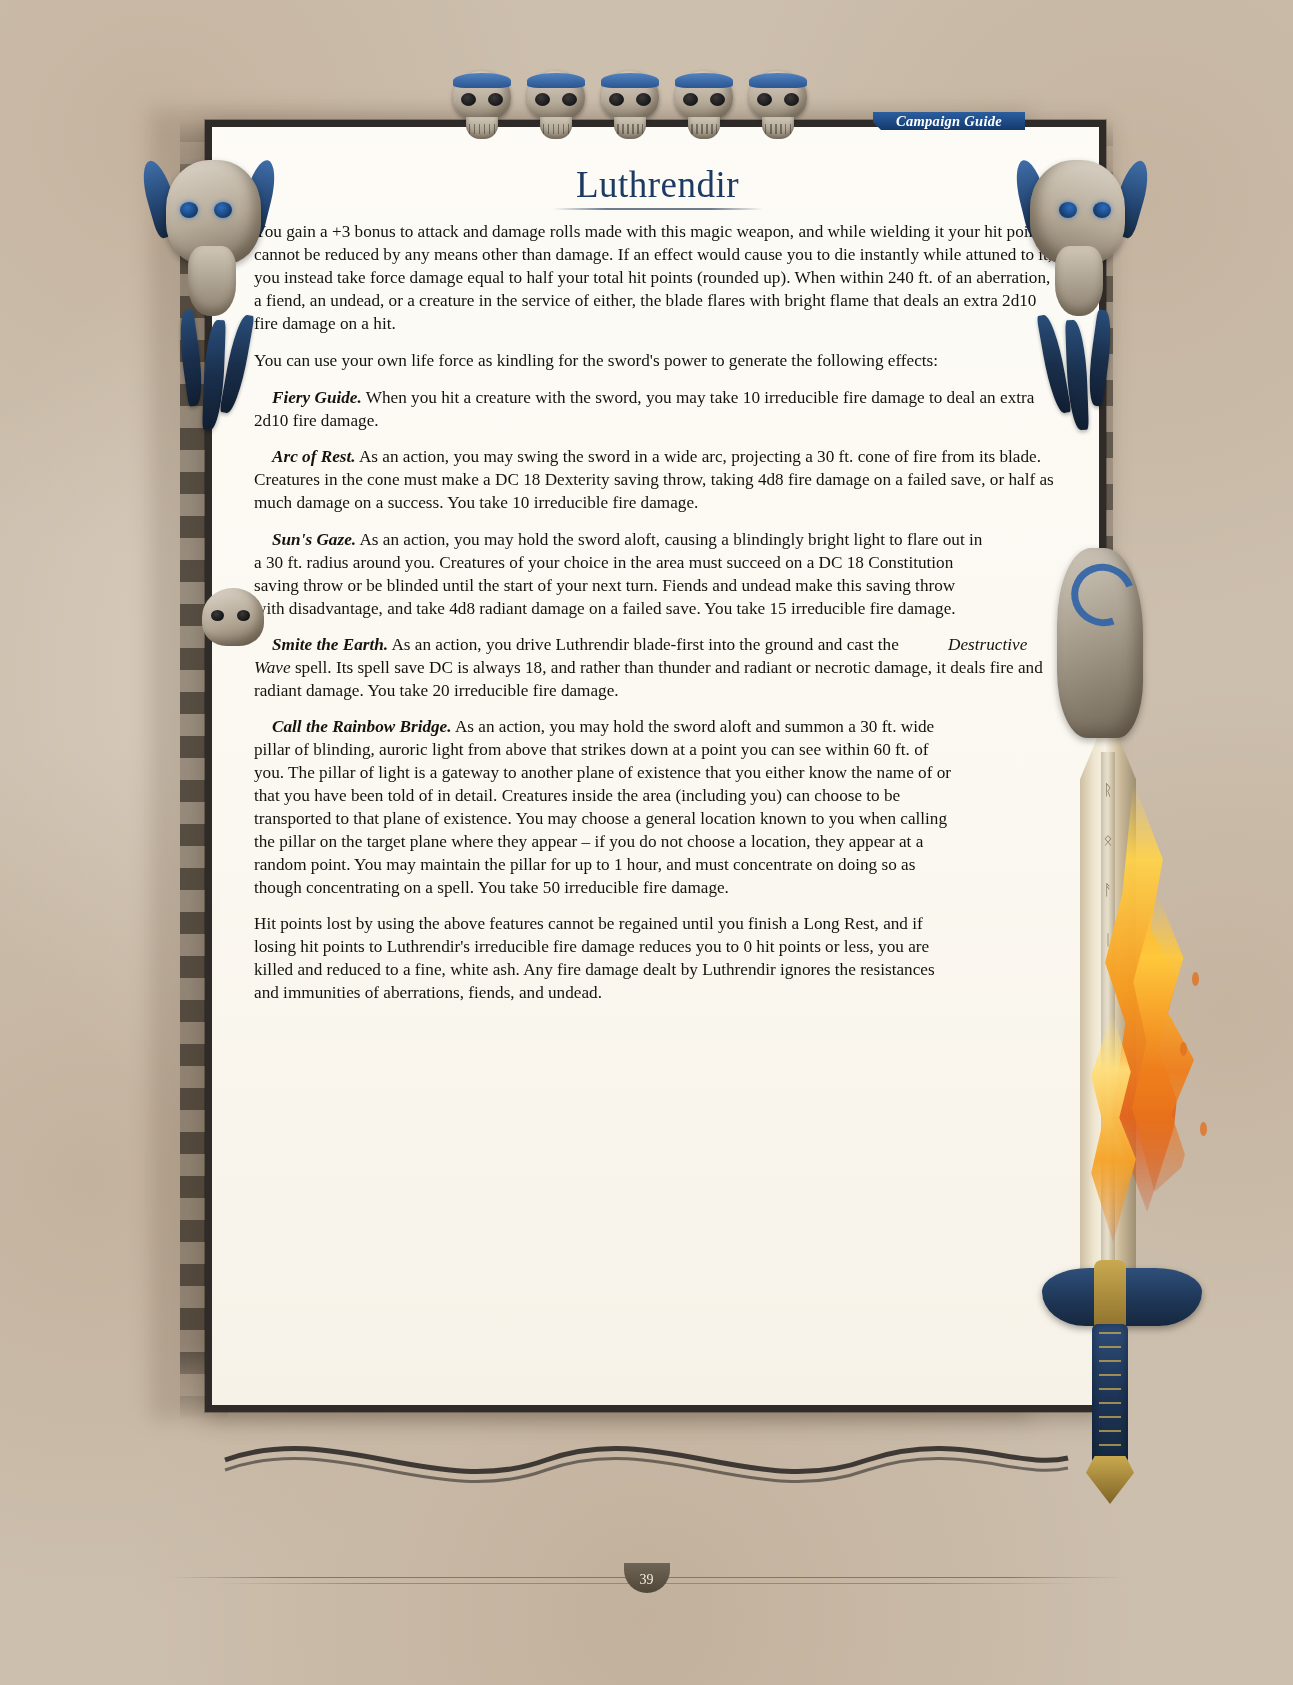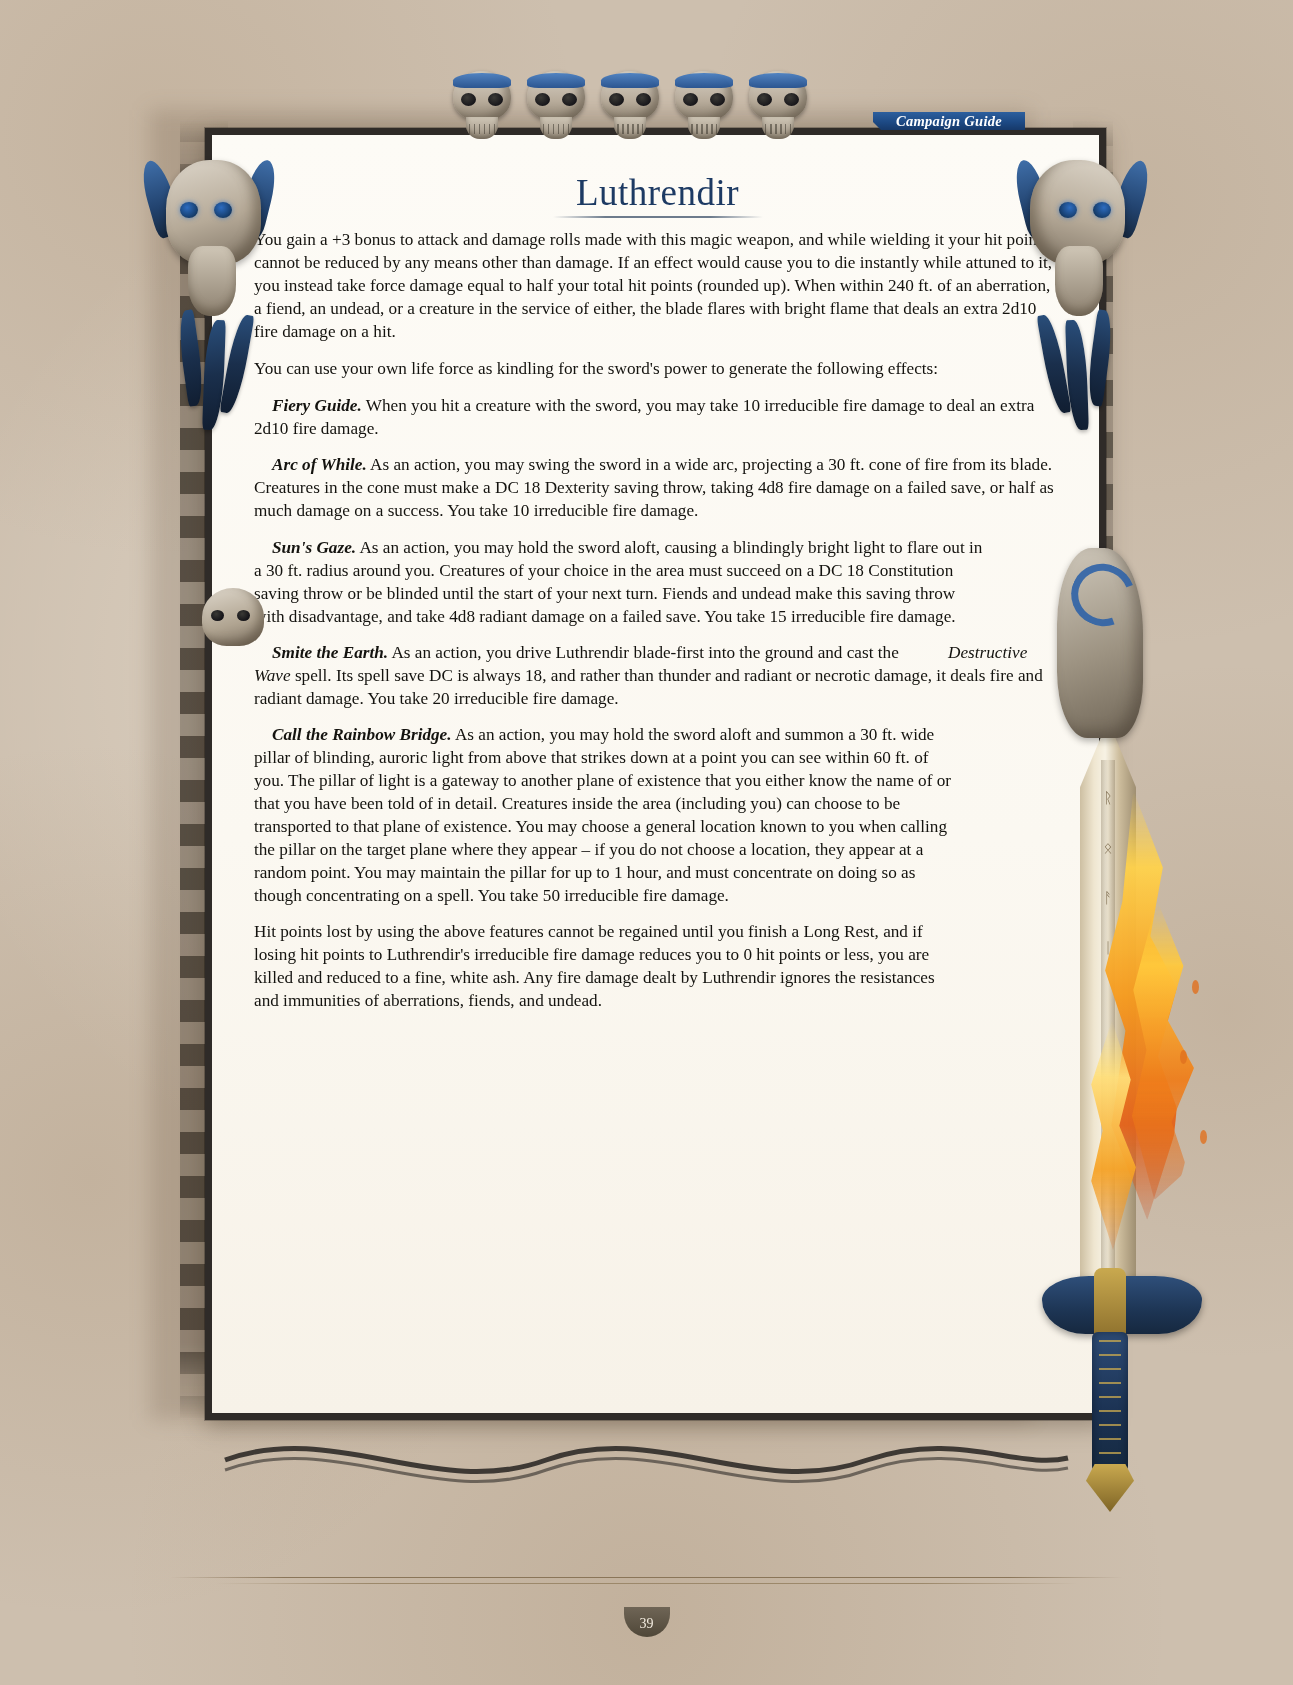--- a/index.html
+++ b/index.html
@@ -42,21 +42,21 @@
     left: 150px;
     top: 110px;
     width: 880px;
     height: 1310px;
     background: rgba(90,70,50,0.20);
     filter: blur(10px);
   }
   .card {
     position: absolute;
     left: 205px;
-    top: 128px;
+    top: 120px;
     width: 901px;
     height: 1292px;
     background: linear-gradient(180deg, #fdfbf6 0%, #fbf8f1 55%, #f7f2e8 100%);
     border: 7px solid #2f2b28;
     box-sizing: border-box;
     box-shadow: 0 0 0 1px rgba(0,0,0,0.25), 0 6px 22px rgba(60,45,30,0.35);
   }
   .card-inner {
     position: absolute;
     inset: 0;
@@ -156,21 +156,20 @@
     width: 46px; height: 30px;
     border-radius: 0 0 23px 23px;
     background: linear-gradient(180deg, #6f6556 0%, #4f4738 100%);
     color: #f3ece0;
     font-size: 14px;
     display: flex;
     align-items: center;
     justify-content: center;
     padding-top: 3px;
     box-sizing: border-box;
-    margin-top: 44px;
   }
 
   
   .deco { position: absolute; pointer-events: none; }
 
   .vine-left {
     left: 180px; top: 120px;
     width: 48px; height: 1300px;
     background:
       linear-gradient(180deg, rgba(40,36,30,0.0) 0%, rgba(40,36,30,0.85) 6%, rgba(40,36,30,0.85) 94%, rgba(40,36,30,0) 100%);
@@ -572,21 +571,21 @@
 
       <div class="body">
         <p>You gain a +3 bonus to attack and damage rolls made with this magic weapon, and while wielding it your hit points cannot be reduced by any means other than damage. If an effect would cause you to die instantly while attuned to it, you instead take force damage equal to half your total hit points (rounded up). When within 240 ft. of an aberration, a fiend, an undead, or a creature in the service of either, the blade flares with bright flame that deals an extra 2d10 fire damage on a hit.</p>
         <p>You can use your own life force as kindling for the sword's power to generate the following effects:</p>
 
         <p class="indent">
           <span class="feature-name">Fiery Guide.</span><span> When you hit a creature with the sword, you may take 10 irreducible fire damage to deal an extra 2d10 fire damage.</span>
         </p>
 
         <p class="indent">
-          <span class="feature-name">Arc of While.</span><span> As an action, you may swing the sword in a wide arc, projecting a 30 ft. cone of fire from its blade. Creatures in the cone must make a DC 18 Dexterity saving throw, taking 4d8 fire damage on a failed save, or half as much damage on a success. You take 10 irreducible fire damage.</span>
+          <span class="feature-name">Arc of Rest.</span><span> As an action, you may swing the sword in a wide arc, projecting a 30 ft. cone of fire from its blade. Creatures in the cone must make a DC 18 Dexterity saving throw, taking 4d8 fire damage on a failed save, or half as much damage on a success. You take 10 irreducible fire damage.</span>
         </p>
 
         <p class="indent" style="padding-right:72px;">
           <span class="feature-name">Sun's Gaze.</span><span> As an action, you may hold the sword aloft, causing a blindingly bright light to flare out in a 30 ft. radius around you. Creatures of your choice in the area must succeed on a DC 18 Constitution saving throw or be blinded until the start of your next turn. Fiends and undead make this saving throw with disadvantage, and take 4d8 radiant damage on a failed save. You take 15 irreducible fire damage.</span>
         </p>
 
         <p class="indent">
           <span class="feature-name">Smite the Earth.</span><span> As an action, you drive Luthrendir blade-first into the ground and cast the </span><span class="spell-name">Destructive Wave</span><span> spell. Its spell save DC is always 18, and rather than thunder and radiant or necrotic damage, it deals fire and radiant damage. You take 20 irreducible fire damage.</span>
         </p>
 

